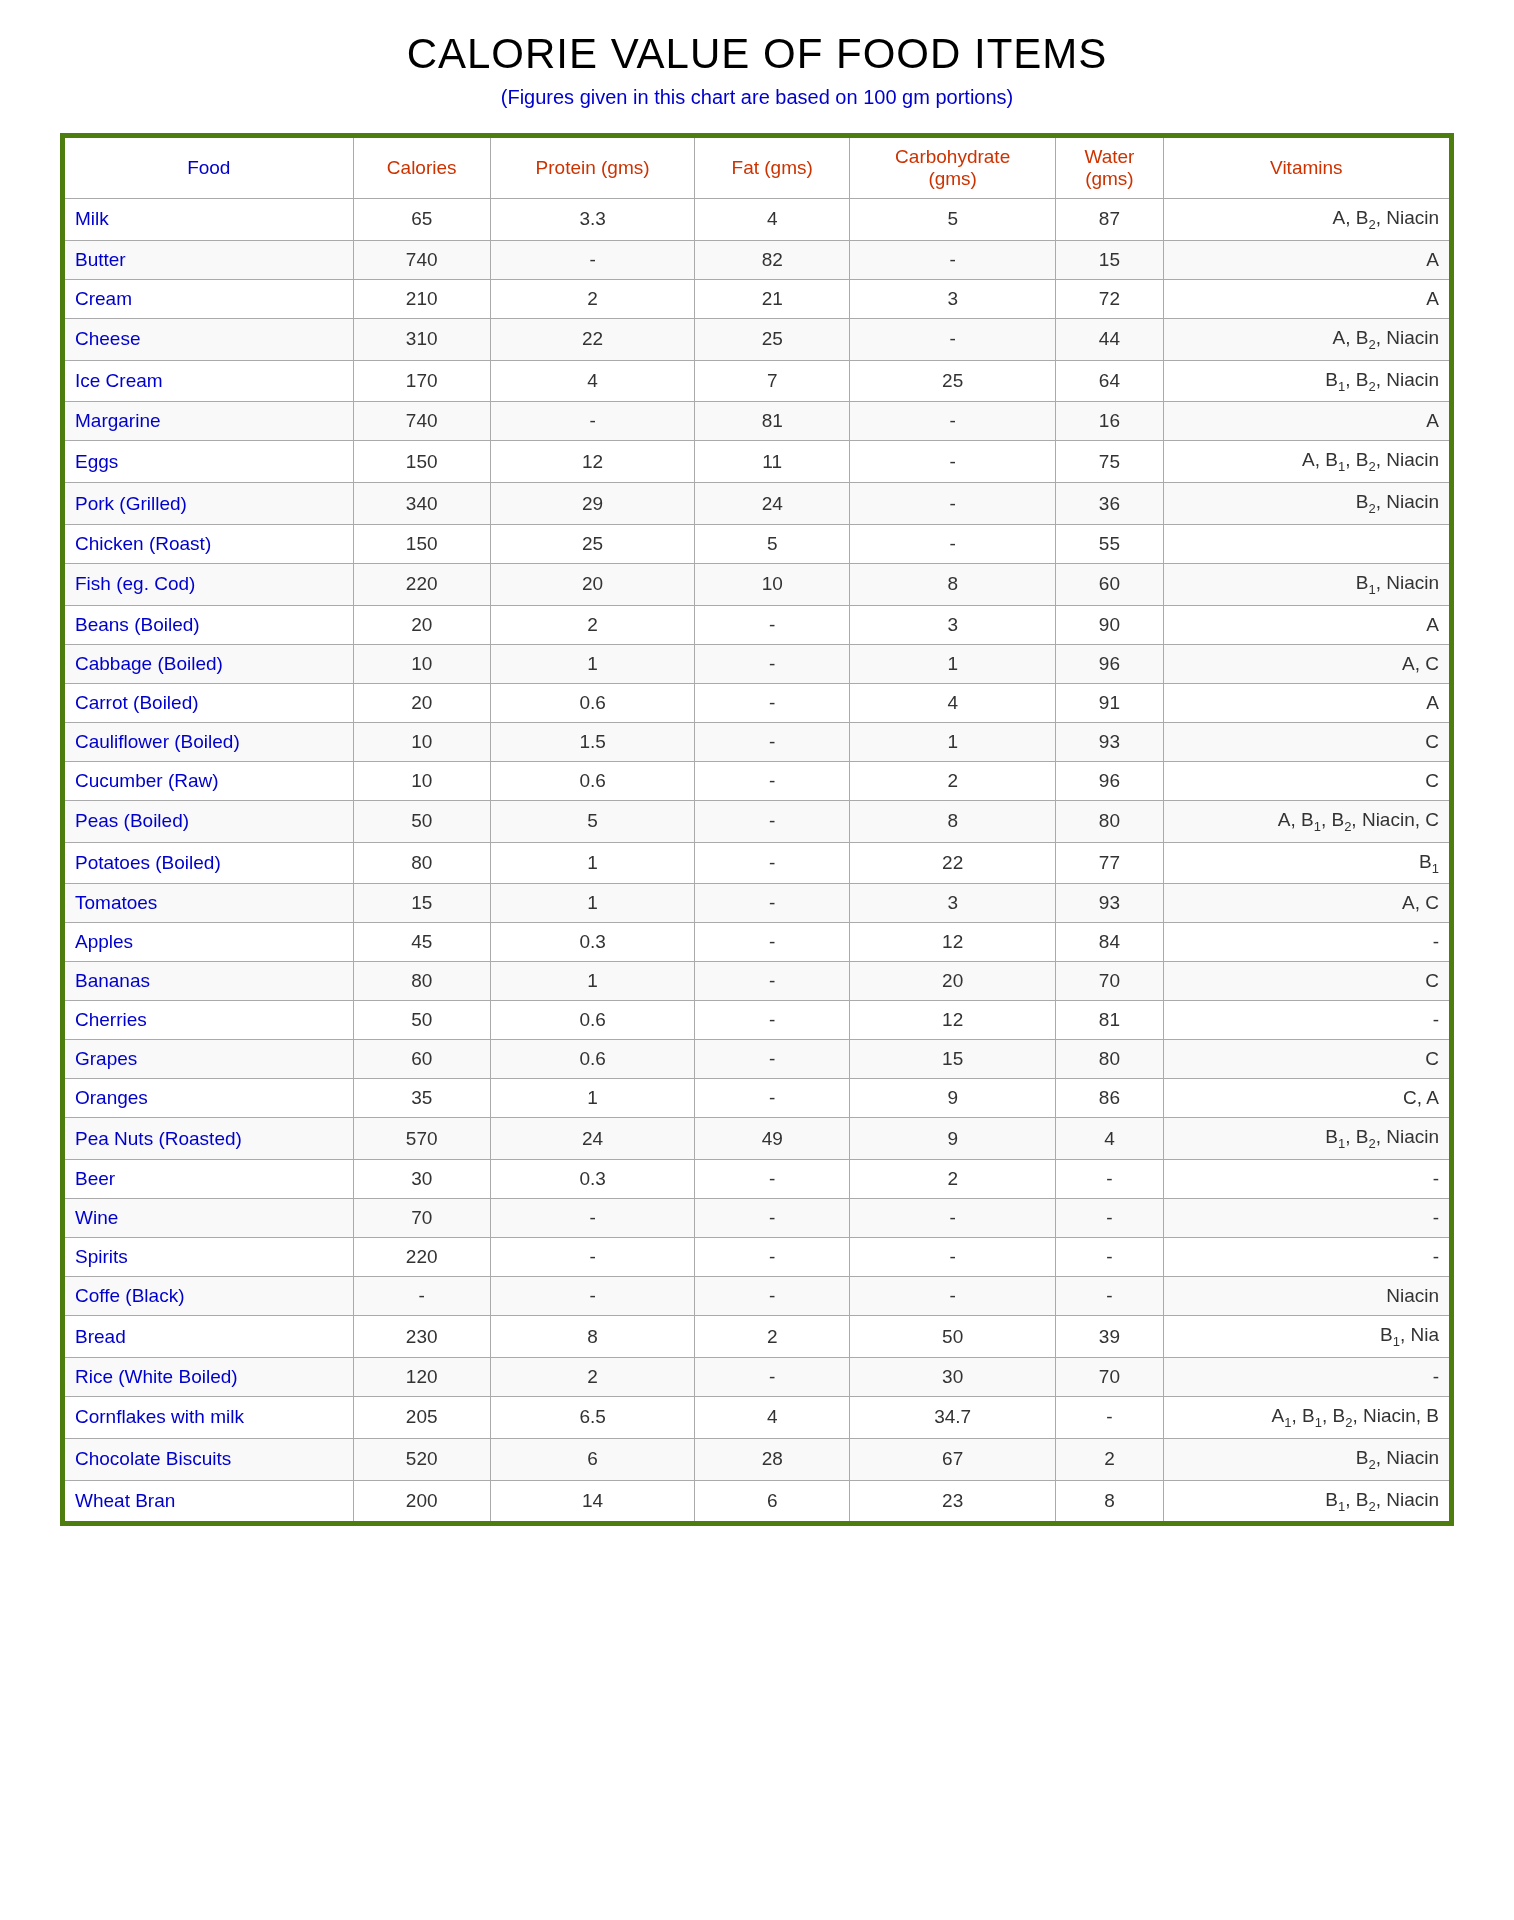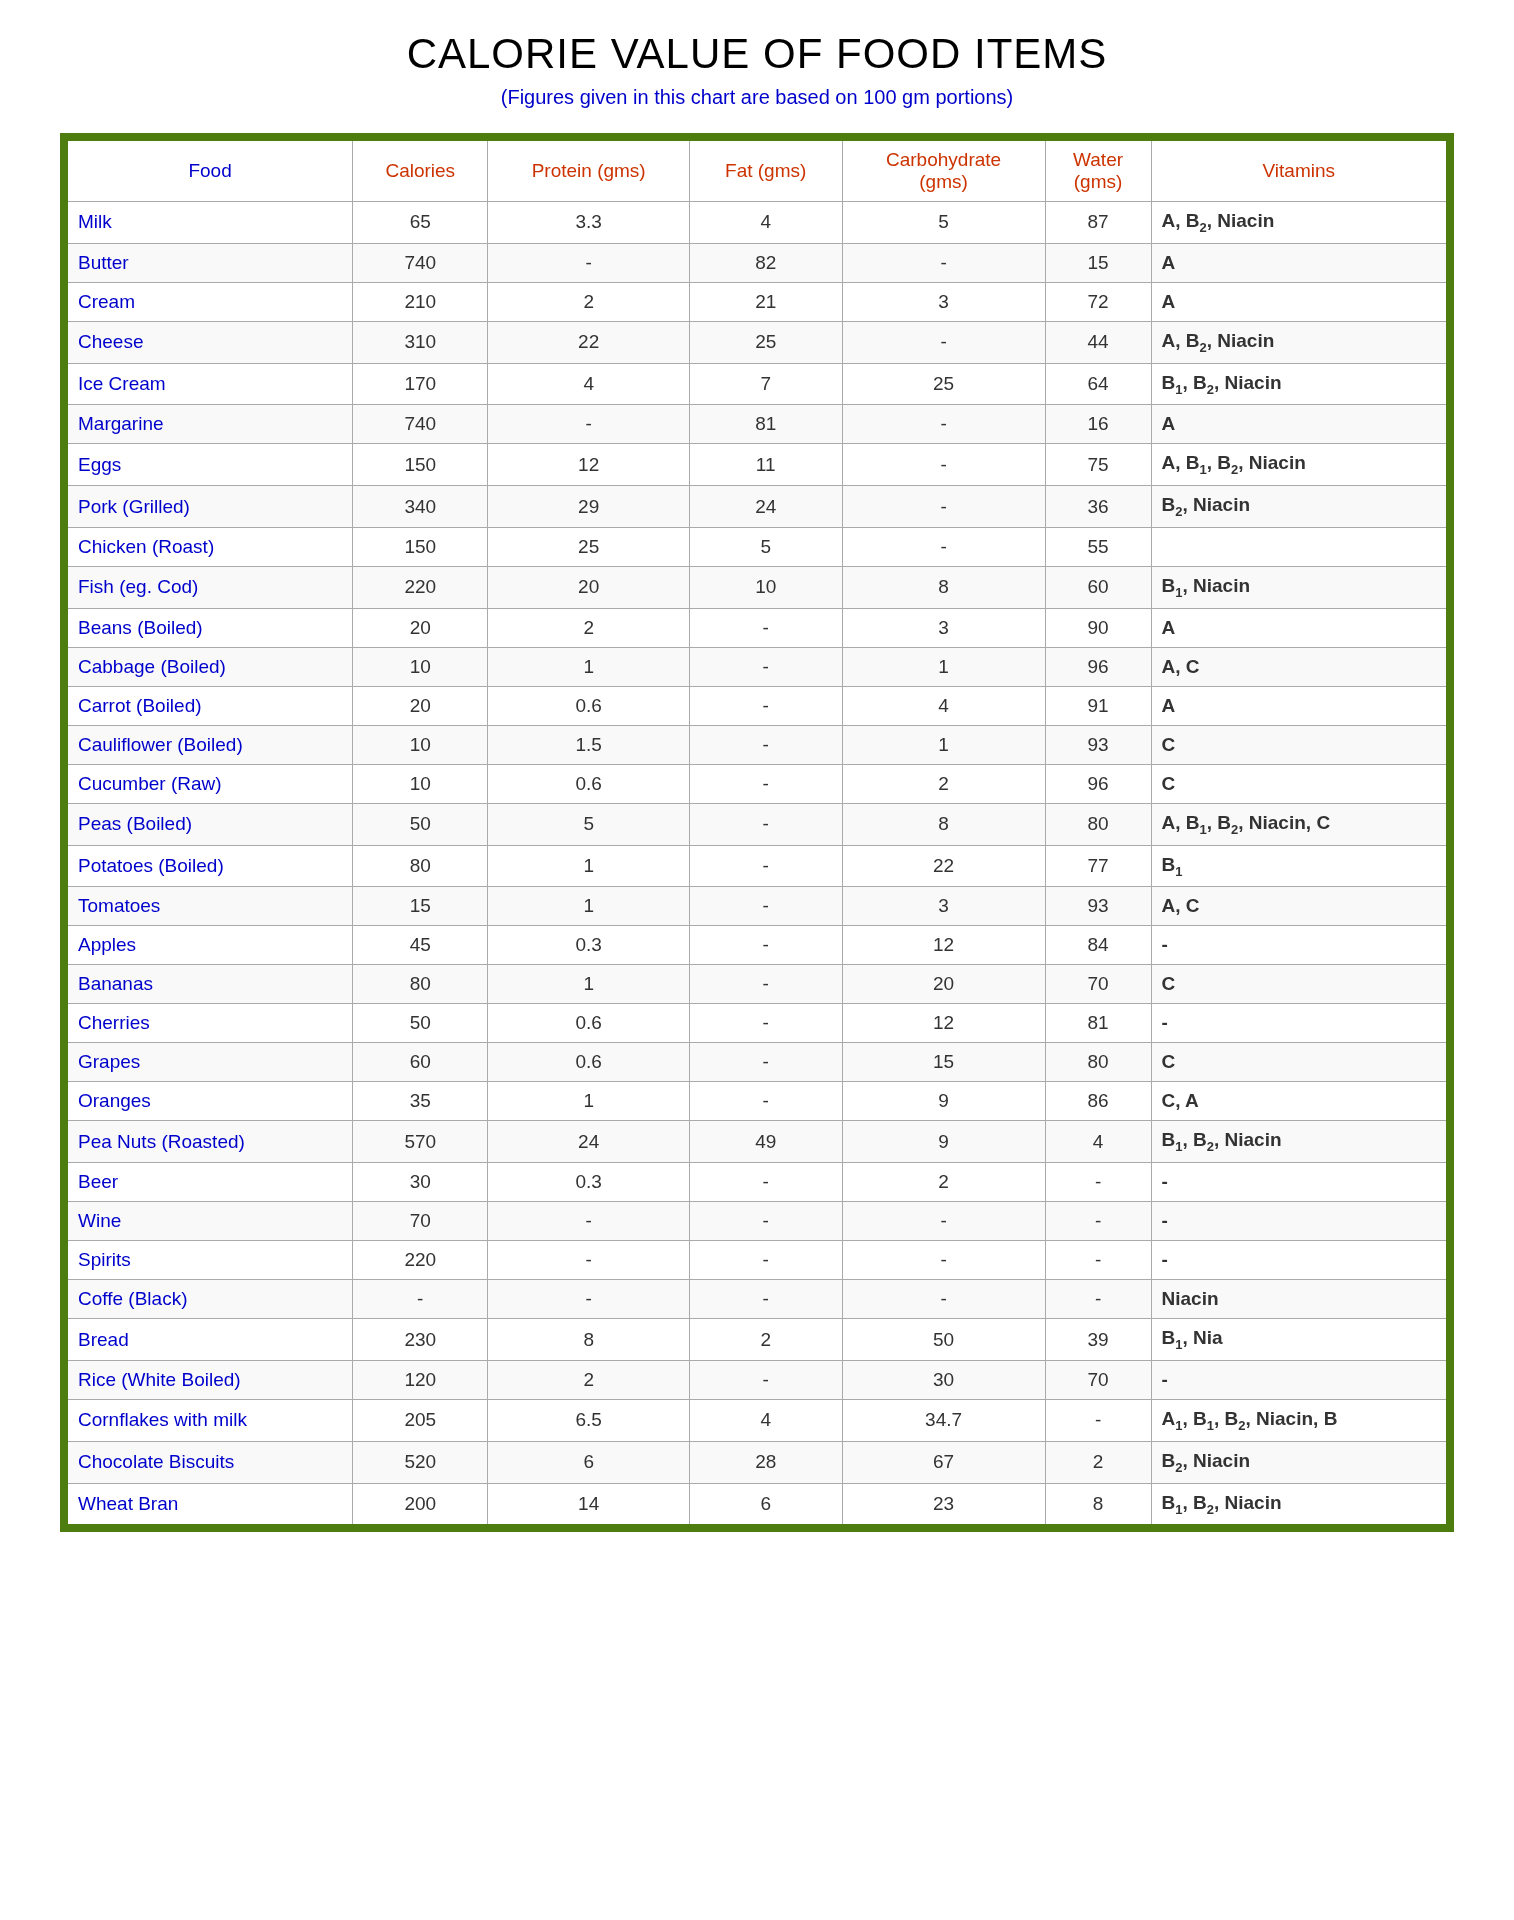--- a/index.html
+++ b/index.html
@@ -20,21 +20,21 @@
     }
     .subtitle {
       text-align: center;
       font-size: 20px;
       color: #0000cc;
       margin-bottom: 24px;
     }
     table {
       width: 100%;
       border-collapse: collapse;
-      border: 8px solid #4d7c0f;
+      border: 5px solid #4d7c0f;
     }
     th, td {
       border: 1px solid #aaa;
       padding: 8px 10px;
       font-size: 19px;
     }
     thead th {
       color: #cc3300;
       text-align: center;
       font-weight: normal;
@@ -49,22 +49,21 @@
     }
     tbody td.food-name {
       text-align: left;
       color: #0000cc;
       font-size: 19px;
     }
     tbody tr:nth-child(even) {
       background: #f9f9f9;
     }
     .vitamins-col {
-      text-align: left;
-      font-weight: bold;
+      text-align: right;
     }
     sub {
       font-size: 13px;
     }
   </style>
 </head>
 <body>
 
 <h1 class="page-title">CALORIE VALUE OF FOOD ITEMS</h1>
 <p class="subtitle">(Figures given in this chart are based on 100 gm portions)</p>

